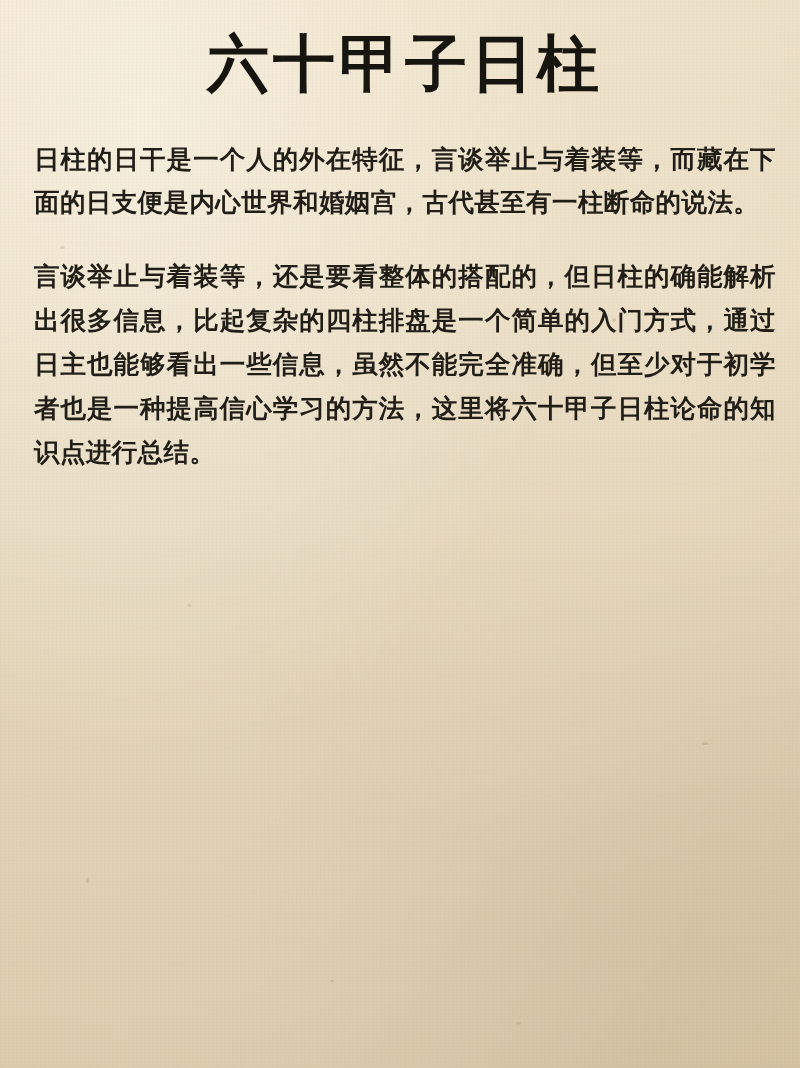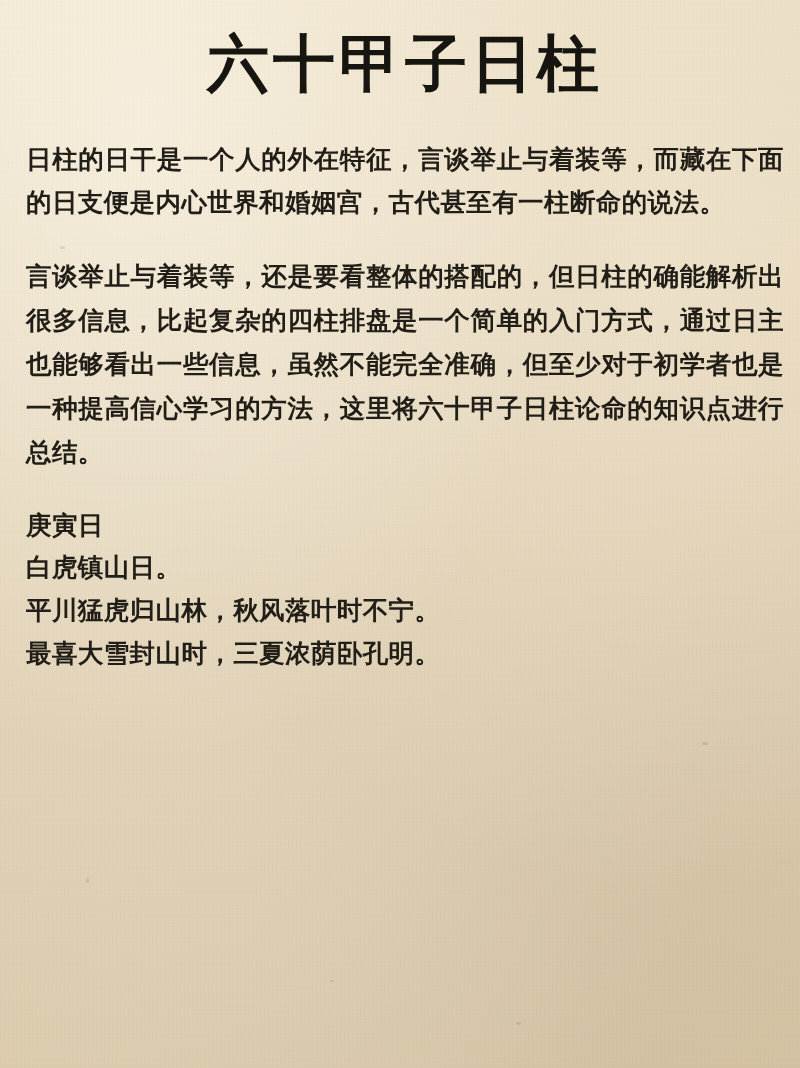--- a/index.html
+++ b/index.html
@@ -62,21 +62,21 @@
     line-height: 1.25;
     letter-spacing: 4px;
     color: #17150f;
     white-space: nowrap;
   }
   .title-line.second {
     font-size: 60px;
     letter-spacing: 2px;
   }
   .body-block {
-    margin: 0 12px;
+    margin: 0 20px;
     padding-top: 34px;
   }
   p.para {
     font-size: 25.5px;
     line-height: 1.72;
     font-weight: bold;
     margin: 0 0 30px 0;
     text-align: justify;
     text-justify: inter-ideograph;
     letter-spacing: 0.4px;
@@ -116,22 +116,16 @@
   <div class="title-block">
     <div class="title-line">六十甲子日柱</div>
   </div>
 
   <div class="body-block">
 
     <p class="para">日柱的日干是一个人的外在特征，言谈举止与着装等，而藏在下面的日支便是内心世界和婚姻宫，古代甚至有一柱断命的说法。</p>
 
     <p class="para">言谈举止与着装等，还是要看整体的搭配的，但日柱的确能解析出很多信息，比起复杂的四柱排盘是一个简单的入门方式，通过日主也能够看出一些信息，虽然不能完全准确，但至少对于初学者也是一种提高信心学习的方法，这里将六十甲子日柱论命的知识点进行总结。</p>
 
-    <div class="verse-block">
-      <div class="verse-line">庚寅日</div>
-      <div class="verse-line">白虎镇山日。</div>
-      <div class="verse-line">平川猛虎归山林，秋风落叶时不宁。</div>
-      <div class="verse-line">最喜大雪封山时，三夏浓荫卧孔明。</div>
-    </div>
 
 
   </div>
 </div>
 
 </body></html>

